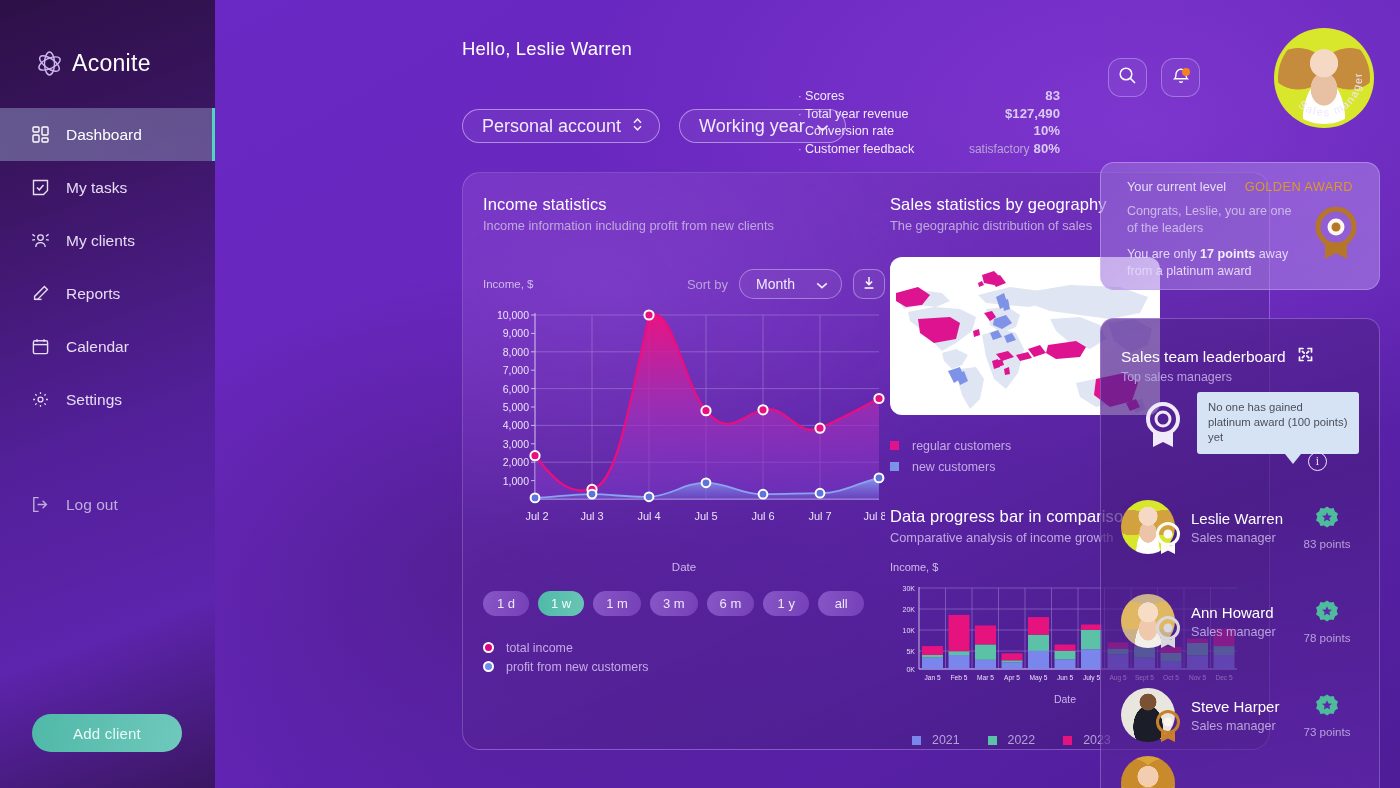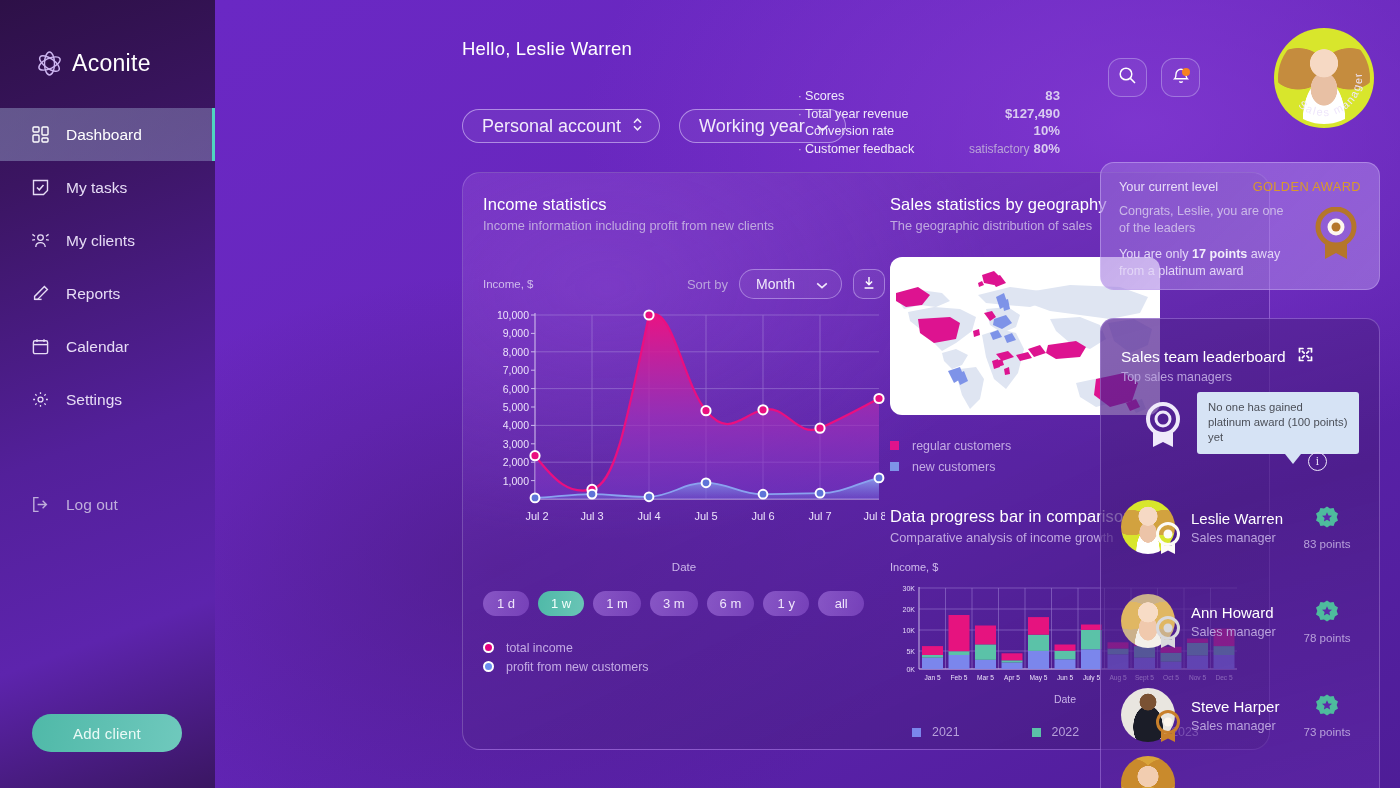--- a/index.html
+++ b/index.html
@@ -151,31 +151,31 @@
   }
   .map-legend { margin-top: 20px; }
   .ml-row { display:flex; align-items:center; gap: 13px; height: 21px;}
   .ml-sq { width: 9px; height: 9px; flex: 0 0 9px; }
   .ml-text { font-size: 12.4px; color:#c3abe4; }
 
   .barchart-wrap { margin-top: 30px; }
   .bar-axis-name { font-size: 11px; color:#cfbbec; margin-top: 16px; }
   .barchart { position: relative; width: 350px; height: 108px; margin-top: 6px; margin-left: 3px;}
   .bar-x-name { text-align:center; font-size: 10.5px; color:#c8b2e8; margin-top: 6px; width: 350px;}
-  .bar-legend { display:flex; gap: 72px; margin-top: 20px; margin-left: 22px; }
+  .bar-legend { display:flex; gap: 28px; margin-top: 28px; margin-left: 22px; }
   .bl-item { display:flex; align-items:center; gap: 11px; }
   .bl-sq { width: 9px; height: 9px; }
   .bl-text { font-size: 12.4px; color: #b7a0da; }
 
   
   .level-card {
     position: absolute; right: 20px; top: 162px; width: 280px; height: 128px;
     border-radius: 14px; border: 1px solid rgba(205,180,245,.45);
     background: linear-gradient(135deg, rgba(150,105,215,.62) 0%, rgba(170,130,230,.55) 55%, rgba(182,148,236,.52) 100%);
-    padding: 16px 18px;
+    padding: 16px 26px;
   }
   .lvl-top { display:flex; align-items:center; }
   .lvl-label { font-size: 12.8px; color:#e7dcf8; }
   .lvl-award { margin-left: auto; font-size: 12.8px; color: #d99a2b; letter-spacing:.4px; font-weight:400;}
   .lvl-p { font-size: 12.6px; line-height: 17px; color: #e3d6f7; margin-top: 9px; width: 186px;}
   .lvl-p.dim { color: #cbb9e8; }
   .lvl-hl { color: #f2edfb; font-weight:700;}
   .lvl-medal { position:absolute; right: 22px; top: 44px; }
 
   .lb-card {

